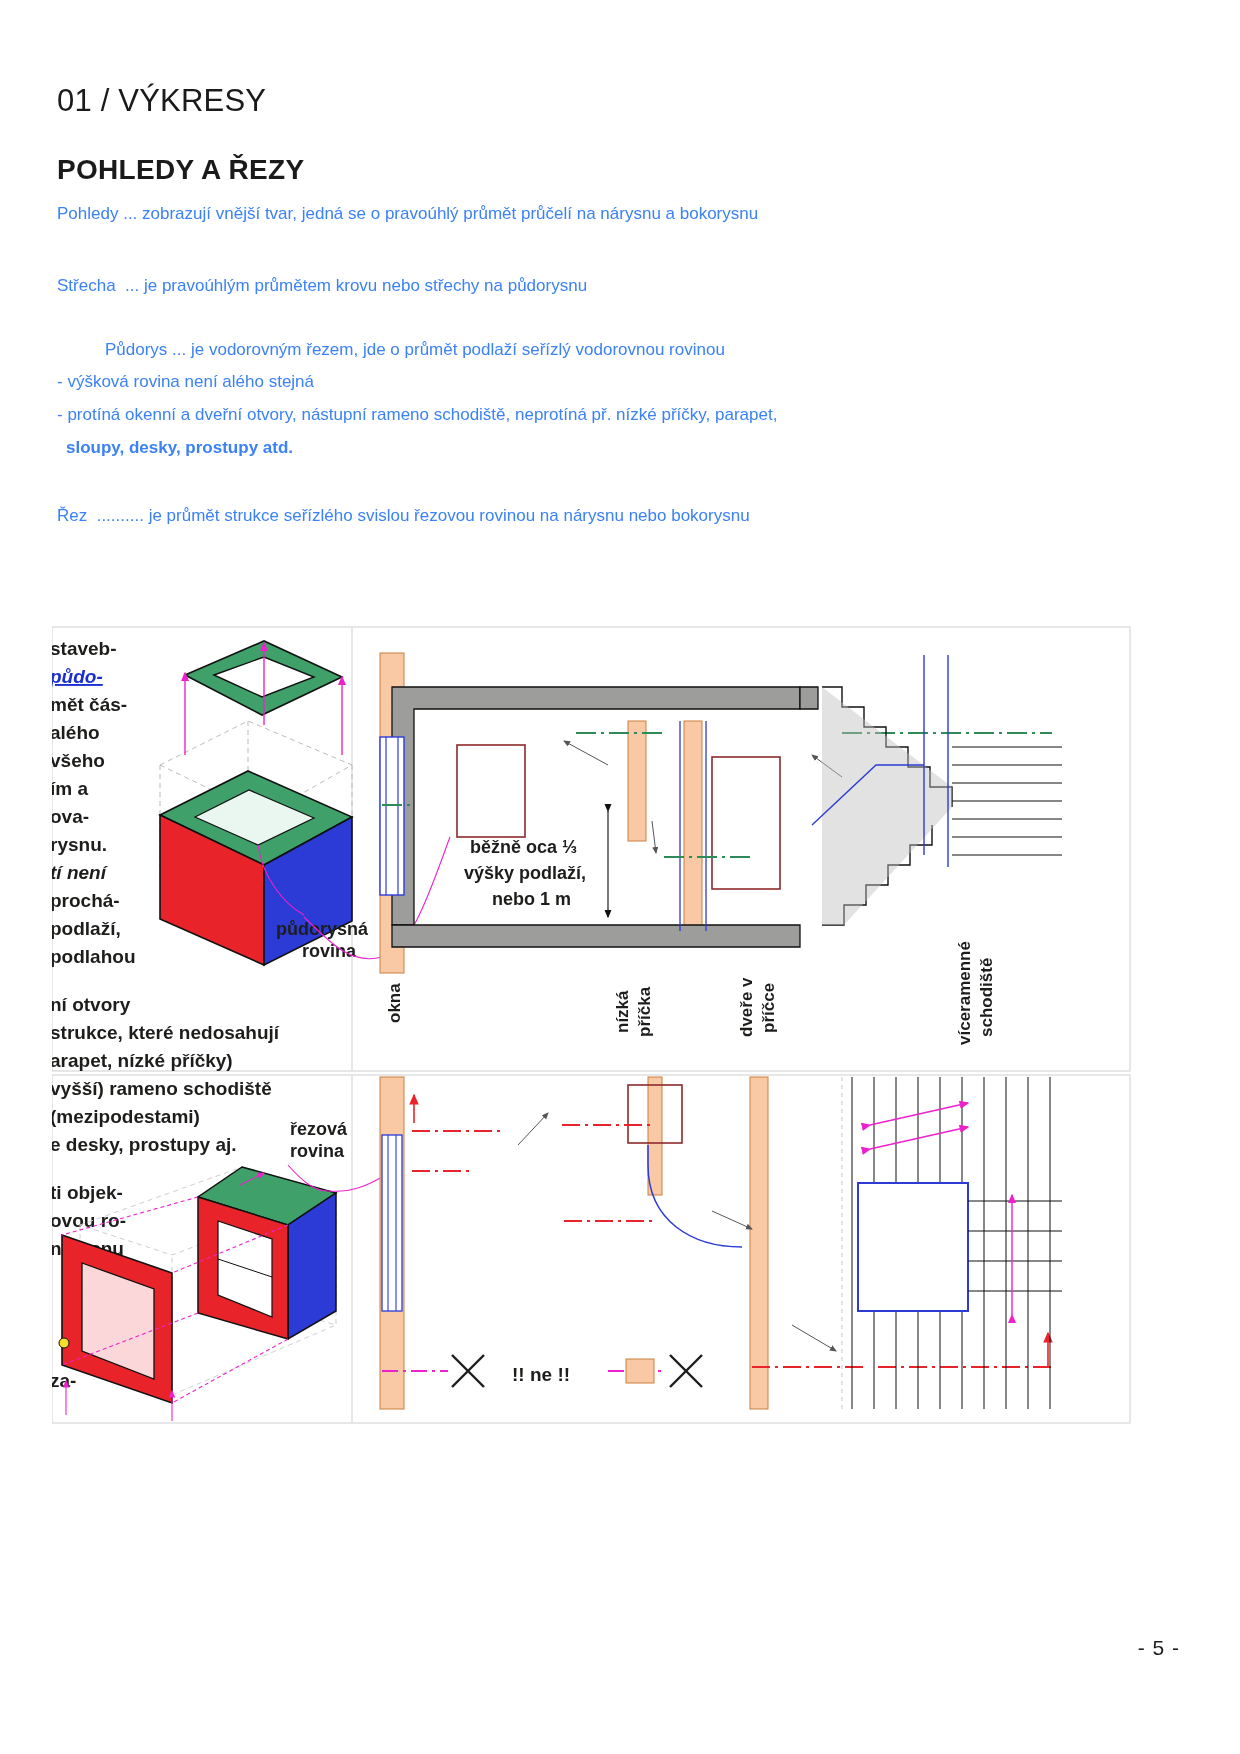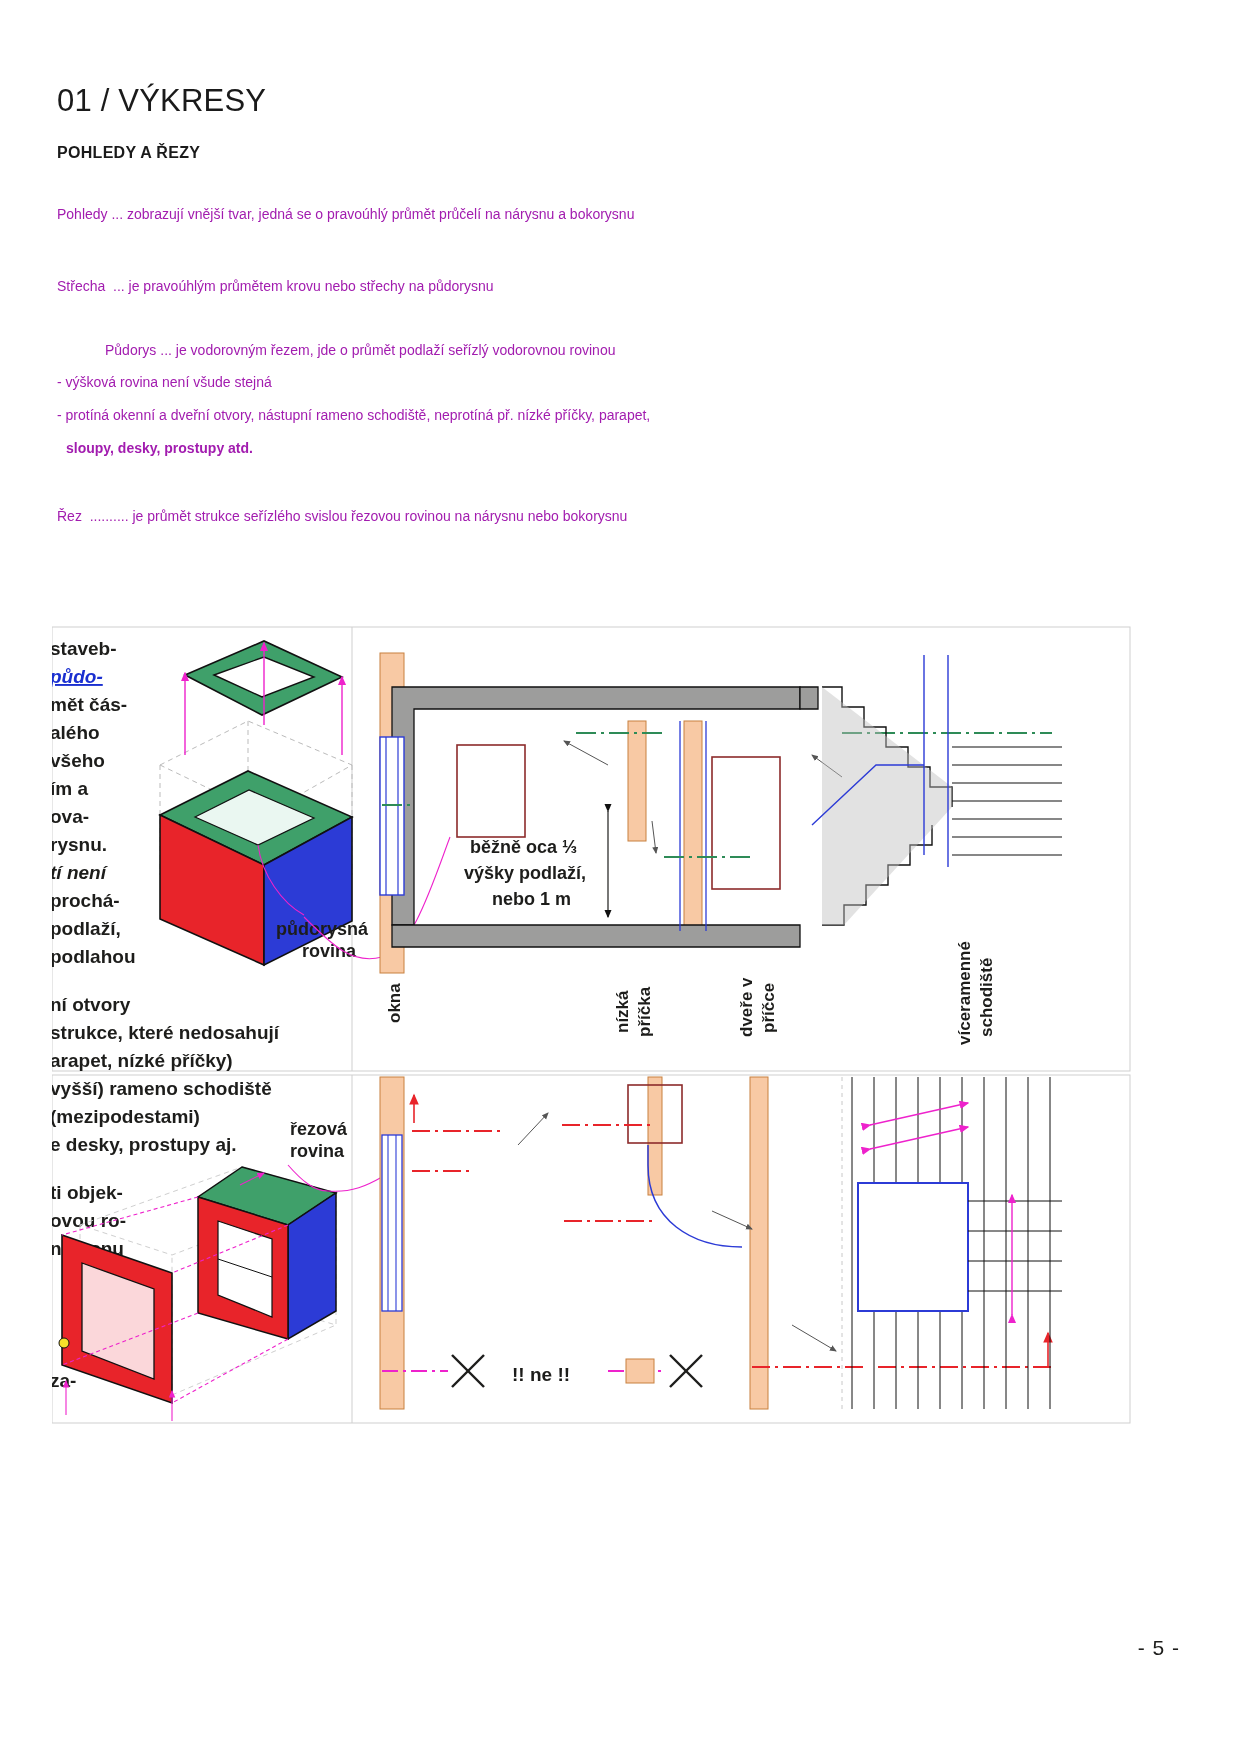--- a/index.html
+++ b/index.html
@@ -30,32 +30,32 @@
     letter-spacing: 0.2px;
     white-space: nowrap;
   }
   .h1 .light { font-weight: 400; }
   .h1 .bold { font-weight: 400; }
 
   .h2 {
     position: absolute;
     left: 57px;
     top: 131px;
-    font-size: 16px;
+    font-size: 28px;
     font-weight: 700;
     letter-spacing: 0.3px;
   }
 
   
   .para {
     position: absolute;
     left: 57px;
-    font-size: 14px;
+    font-size: 17px;
     line-height: 32px;
-    color: #a21caf;
+    color: #3b82f6;
     white-space: pre-wrap;
     text-align: center;
   }
   #p-pohledy { top: 198px; }
   #p-strecha { top: 264px; margin-top: 6px; }
   #p-pudorys { top: 334px; margin-left: 48px; }
   #p-pud-l1  { top: 366px; }
   #p-pud-l2  { top: 399px; }
   #p-pud-l3  { top: 432px; left: 66px; font-weight: bold; }
   #p-rez     { top: 500px; }
@@ -91,21 +91,21 @@
 
 <div class="page">
 
   <h1 class="h1"><span class="light">01 / </span><span class="bold">VÝKRESY</span></h1>
 
   <h2 class="h2">POHLEDY A ŘEZY</h2>
 
   <div class="para" id="p-pohledy">Pohledy ... zobrazují vnější tvar, jedná se o pravoúhlý průmět průčelí na nárysnu a bokorysnu</div>
   <div class="para" id="p-strecha">Střecha  ... je pravoúhlým průmětem krovu nebo střechy na půdorysnu</div>
   <div class="para" id="p-pudorys">Půdorys ... je vodorovným řezem, jde o průmět podlaží seřízlý vodorovnou rovinou</div>
-  <div class="para" id="p-pud-l1">- výšková rovina není všude stejná</div>
+  <div class="para" id="p-pud-l1">- výšková rovina není alého stejná</div>
   <div class="para" id="p-pud-l2">- protíná okenní a dveřní otvory, nástupní rameno schodiště, neprotíná př. nízké příčky, parapet,</div>
   <div class="para" id="p-pud-l3">sloupy, desky, prostupy atd.</div>
   <div class="para" id="p-rez">Řez  .......... je průmět strukce seřízlého svislou řezovou rovinou na nárysnu nebo bokorysnu</div>
 
   <div class="footer">- 5 -</div>
 
   <div class="figure">
     <svg width="1080" height="800" viewBox="0 0 1080 800" xmlns="http://www.w3.org/2000/svg">
       <defs>
         <marker id="arrHead" markerWidth="7" markerHeight="7" refX="6" refY="3" orient="auto">

